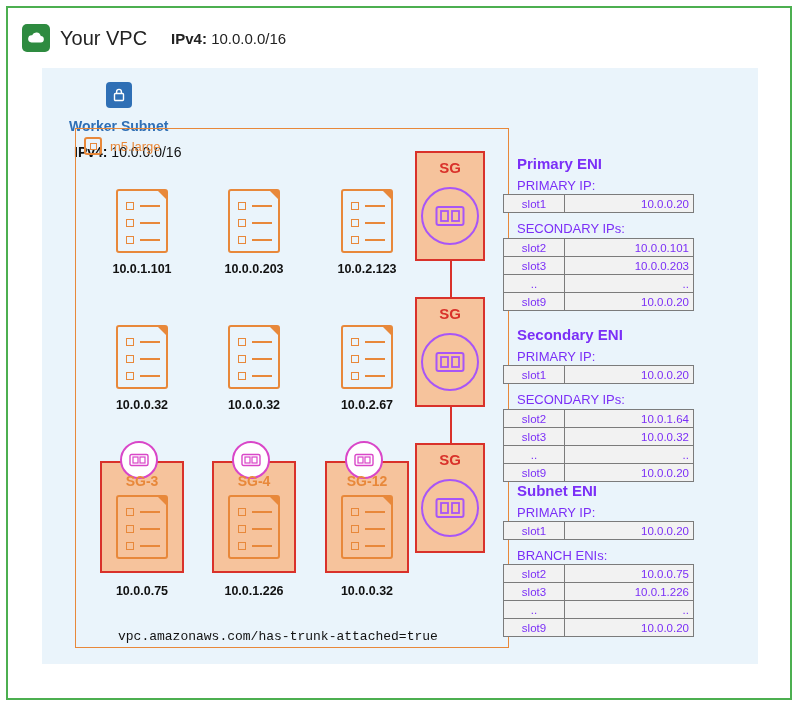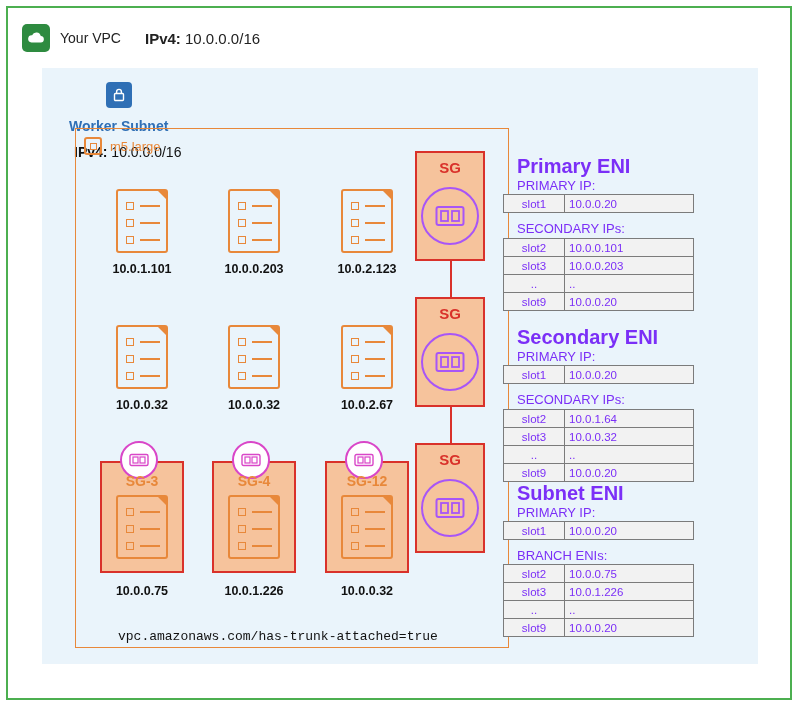--- a/index.html
+++ b/index.html
@@ -14,21 +14,21 @@
     border:2px solid #4caf50;background:#ffffff;box-sizing:border-box;
   }
   .vpc-header{
     position:absolute;left:14px;top:16px;display:flex;align-items:center;gap:10px;
   }
   .vpc-icon{
     width:28px;height:28px;border-radius:5px;background:#2e8b40;
     display:flex;align-items:center;justify-content:center;
   }
   .vpc-icon svg{display:block;}
-  .vpc-title{font-size:14px;color:#222;}
+  .vpc-title{font-size:20px;color:#222;}
   .vpc-ipv4{font-size:15px;color:#222;margin-left:14px;}
   .vpc-ipv4 b{font-weight:bold;}
 
   .subnet{
     position:absolute;left:34px;top:60px;width:716px;height:596px;
     background:#eaf4fb;box-sizing:border-box;
   }
   .subnet-header{
     position:absolute;left:14px;top:14px;display:flex;align-items:center;gap:10px;flex-direction:column;
   }
@@ -92,31 +92,31 @@
     font-size:15px;font-weight:bold;color:#d9312a;
   }
   .eni-circle{
     position:absolute;left:50%;top:34px;transform:translateX(-50%);
     width:54px;height:54px;border-radius:50%;border:2px solid #a855f7;
     background:transparent;display:flex;align-items:center;justify-content:center;
   }
   .connector{position:absolute;background:#d9312a;width:2px;}
 
   
-  .eni-title{position:absolute;font-size:20px;font-weight:bold;color:#7b2ff7;}
+  .eni-title{position:absolute;font-size:15px;font-weight:bold;color:#7b2ff7;}
   .sec-title{position:absolute;font-size:13px;color:#7b2ff7;}
   table.iptable{
     position:absolute;border-collapse:collapse;font-size:11.5px;color:#7b2ff7;
     background:#f2f2f2;
   }
   table.iptable td{
     border:1px solid #7b7b7b;padding:1px 4px;height:15px;
   }
   table.iptable td.slot{width:52px;text-align:center;}
-  table.iptable td.val{width:120px;text-align:left;}
+  table.iptable td.val{width:120px;text-align:right;}
 
   .trunk-tag{
     position:absolute;left:44px;top:546px;font-size:13px;color:#111;
     font-family:"Liberation Mono", monospace;
   }
 </style>
 </head>
 <body>
 
 <div class="vpc">

